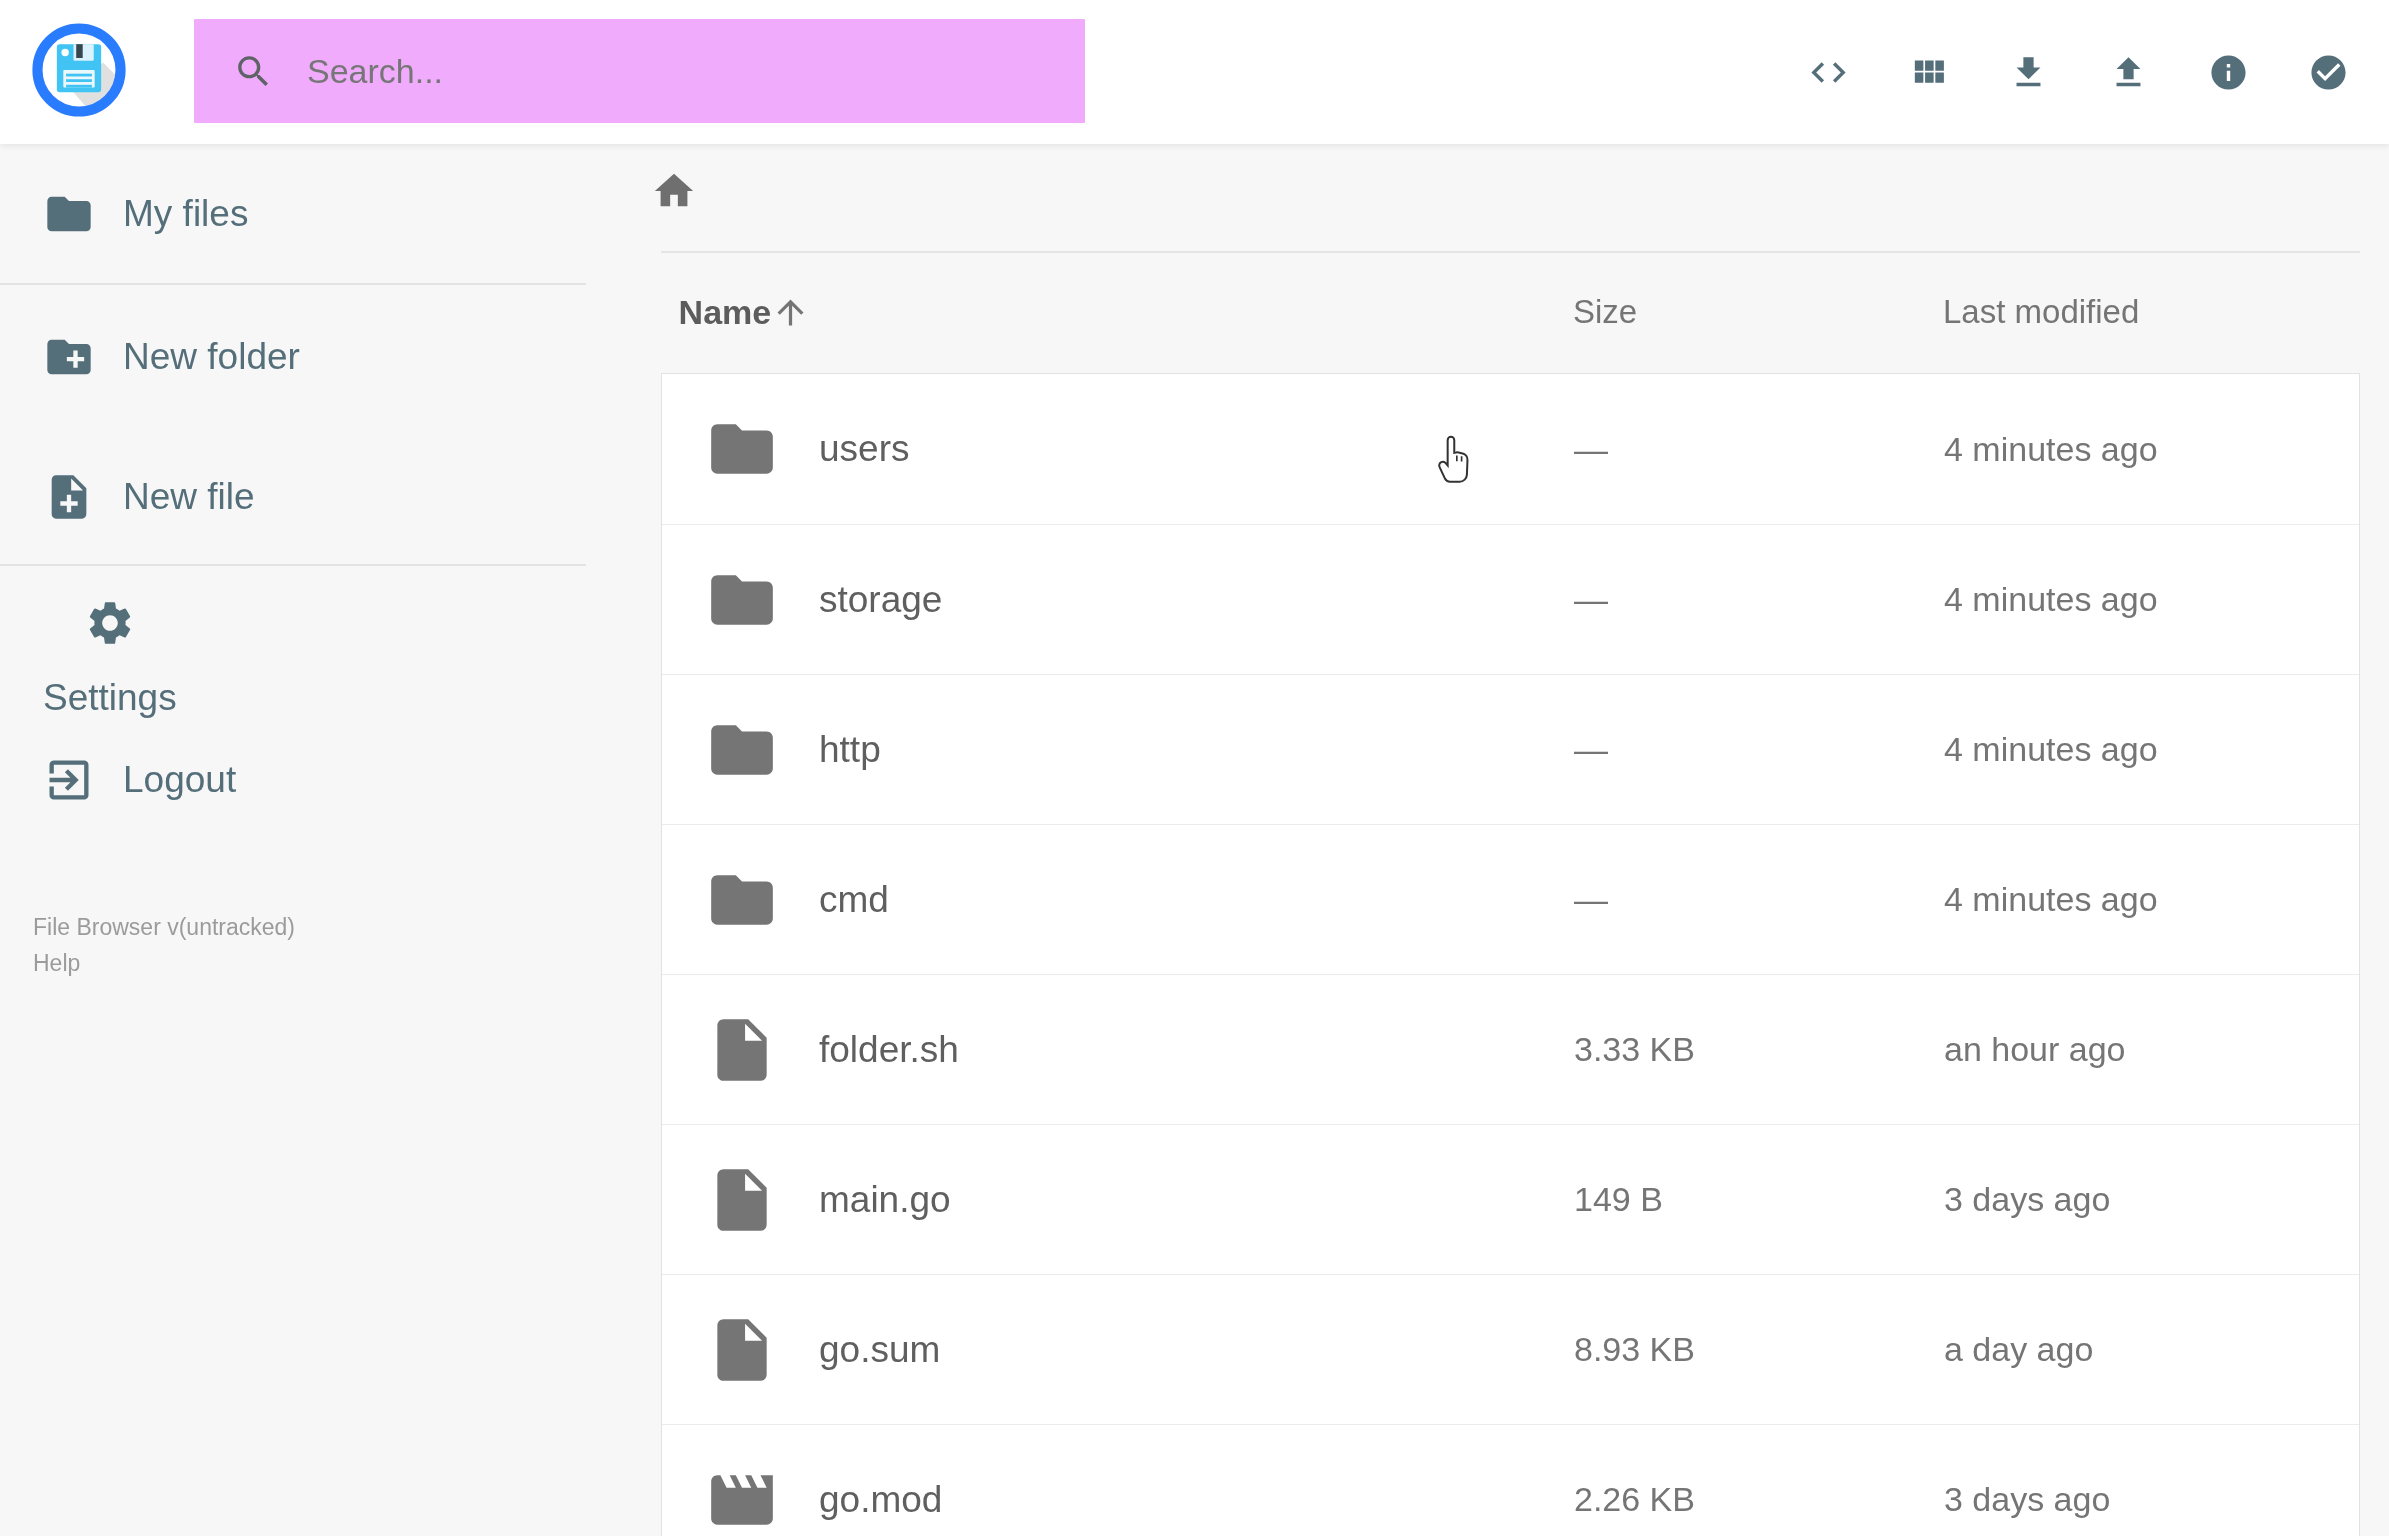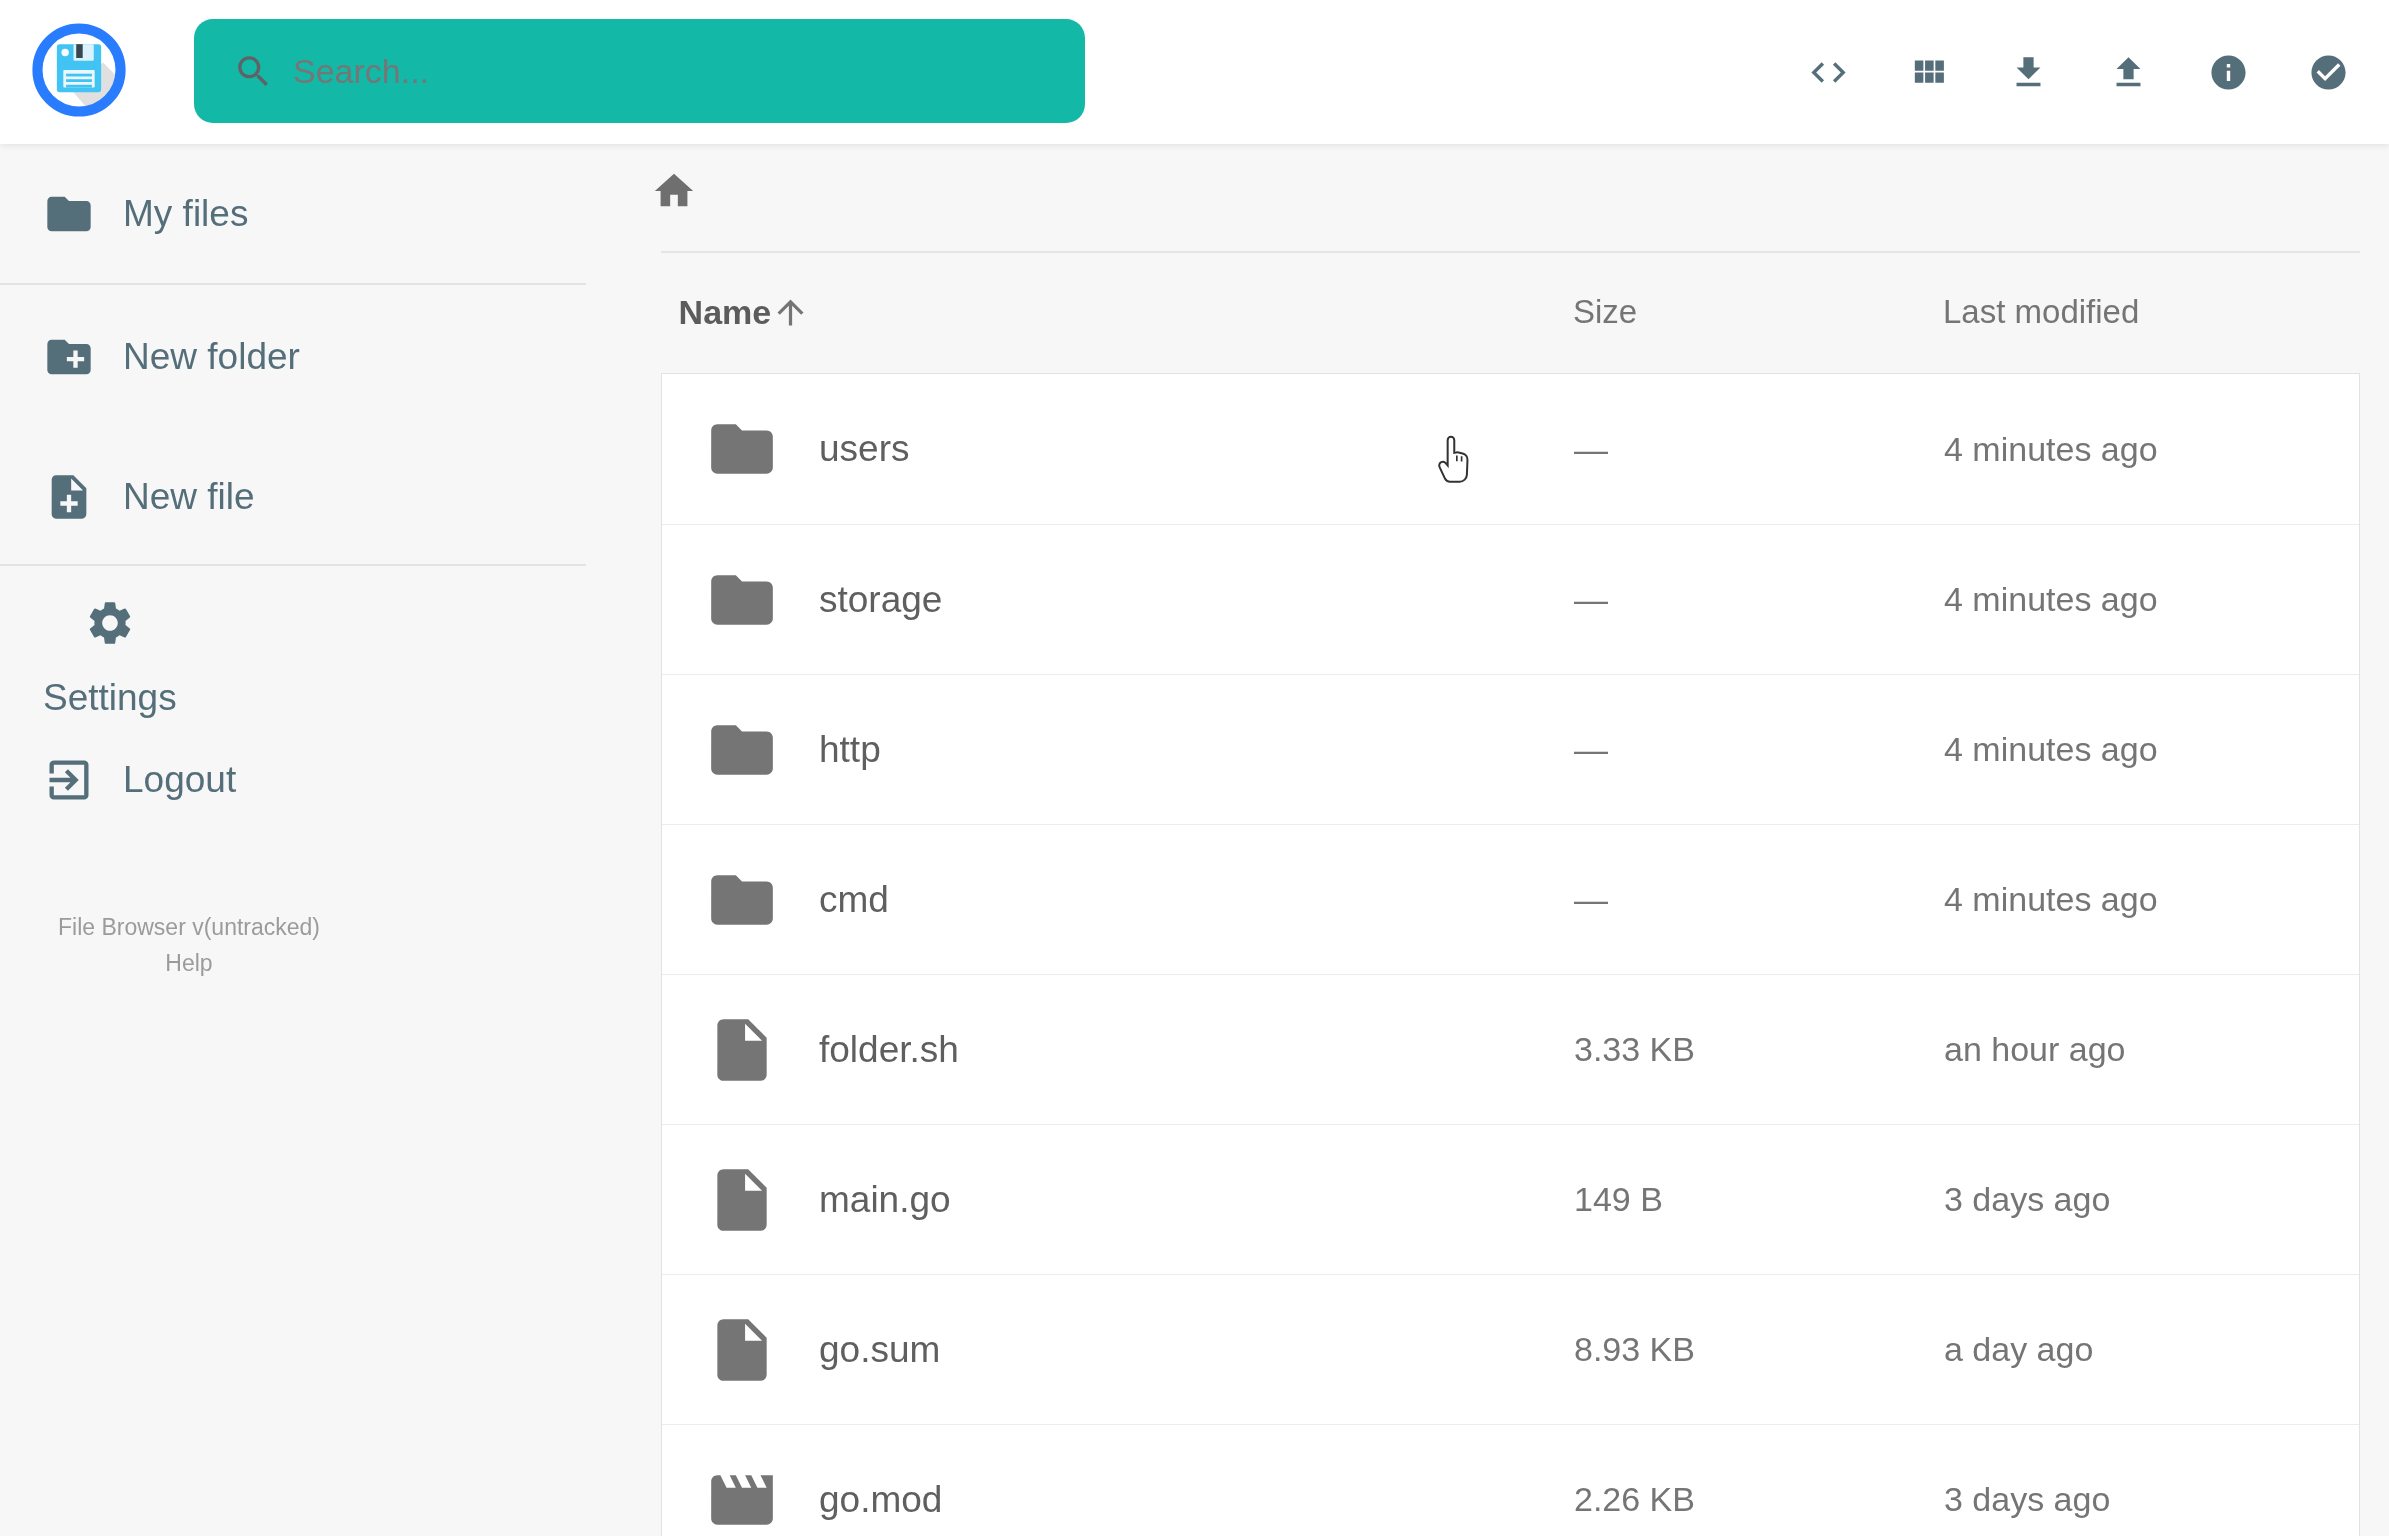--- a/index.html
+++ b/index.html
@@ -18,22 +18,22 @@
     position:absolute; left:0; top:0; width:2389px; height:144px;
     background:#ffffff; z-index:5;
     box-shadow:0 2.8px 5.6px rgba(0,0,0,0.07);
   }
   .logo {
     position:absolute; left:30.5px; top:22px; width:96px; height:96px;
     cursor:pointer;
   }
   .searchbar {
     position:absolute; left:194px; top:19.4px; width:891px; height:104px;
-    background:#14b8a6; border-radius:19px;
-    display:flex; align-items:center; gap:19px; padding-left:39px;
+    background:#f0abfc; border-radius:1px;
+    display:flex; align-items:center; gap:33px; padding-left:39px;
   }
   .searchbar .mag { flex:0 0 auto; }
   .searchbar input {
     flex:1; border:none; outline:none; background:transparent;
     font-family:"Liberation Sans", sans-serif;
     font-size:34px; color:#4a4a4a;
   }
   .searchbar input::placeholder { color:#767676; opacity:1; }
   .top-actions {
     position:absolute; left:1808px; top:0; height:144px;
@@ -49,21 +49,21 @@
     position:absolute; left:0; top:144px; width:586px; bottom:0;
   }
   .sb-item {
     position:absolute; left:43px; height:85px; display:flex;
     align-items:center; gap:28px; cursor:pointer; color:#546e7a;
   }
   .sb-item .sb-label { font-size:37px; color:#546e7a; white-space:nowrap; }
   .sb-divider {
     position:absolute; left:0; width:586px; height:1.9px; background:#e3e3e3;
   }
-  .sb-footer { position:absolute; left:58px; top:770px;text-align:center; }
+  .sb-footer { position:absolute; left:33px; top:770px; }
   .sb-version { font-size:23px; color:#9b9b9b; cursor:pointer; }
   .sb-help { font-size:23px; color:#9b9b9b; margin-top:9.3px; cursor:pointer; }
 
   
   .main { position:absolute; left:586px; top:144px; right:0; bottom:0; }
   .home-btn {
     position:absolute; left:65px; top:24px; width:46px; height:46px;
     color:#6f6f6f; cursor:pointer;
   }
   .header-divider {

